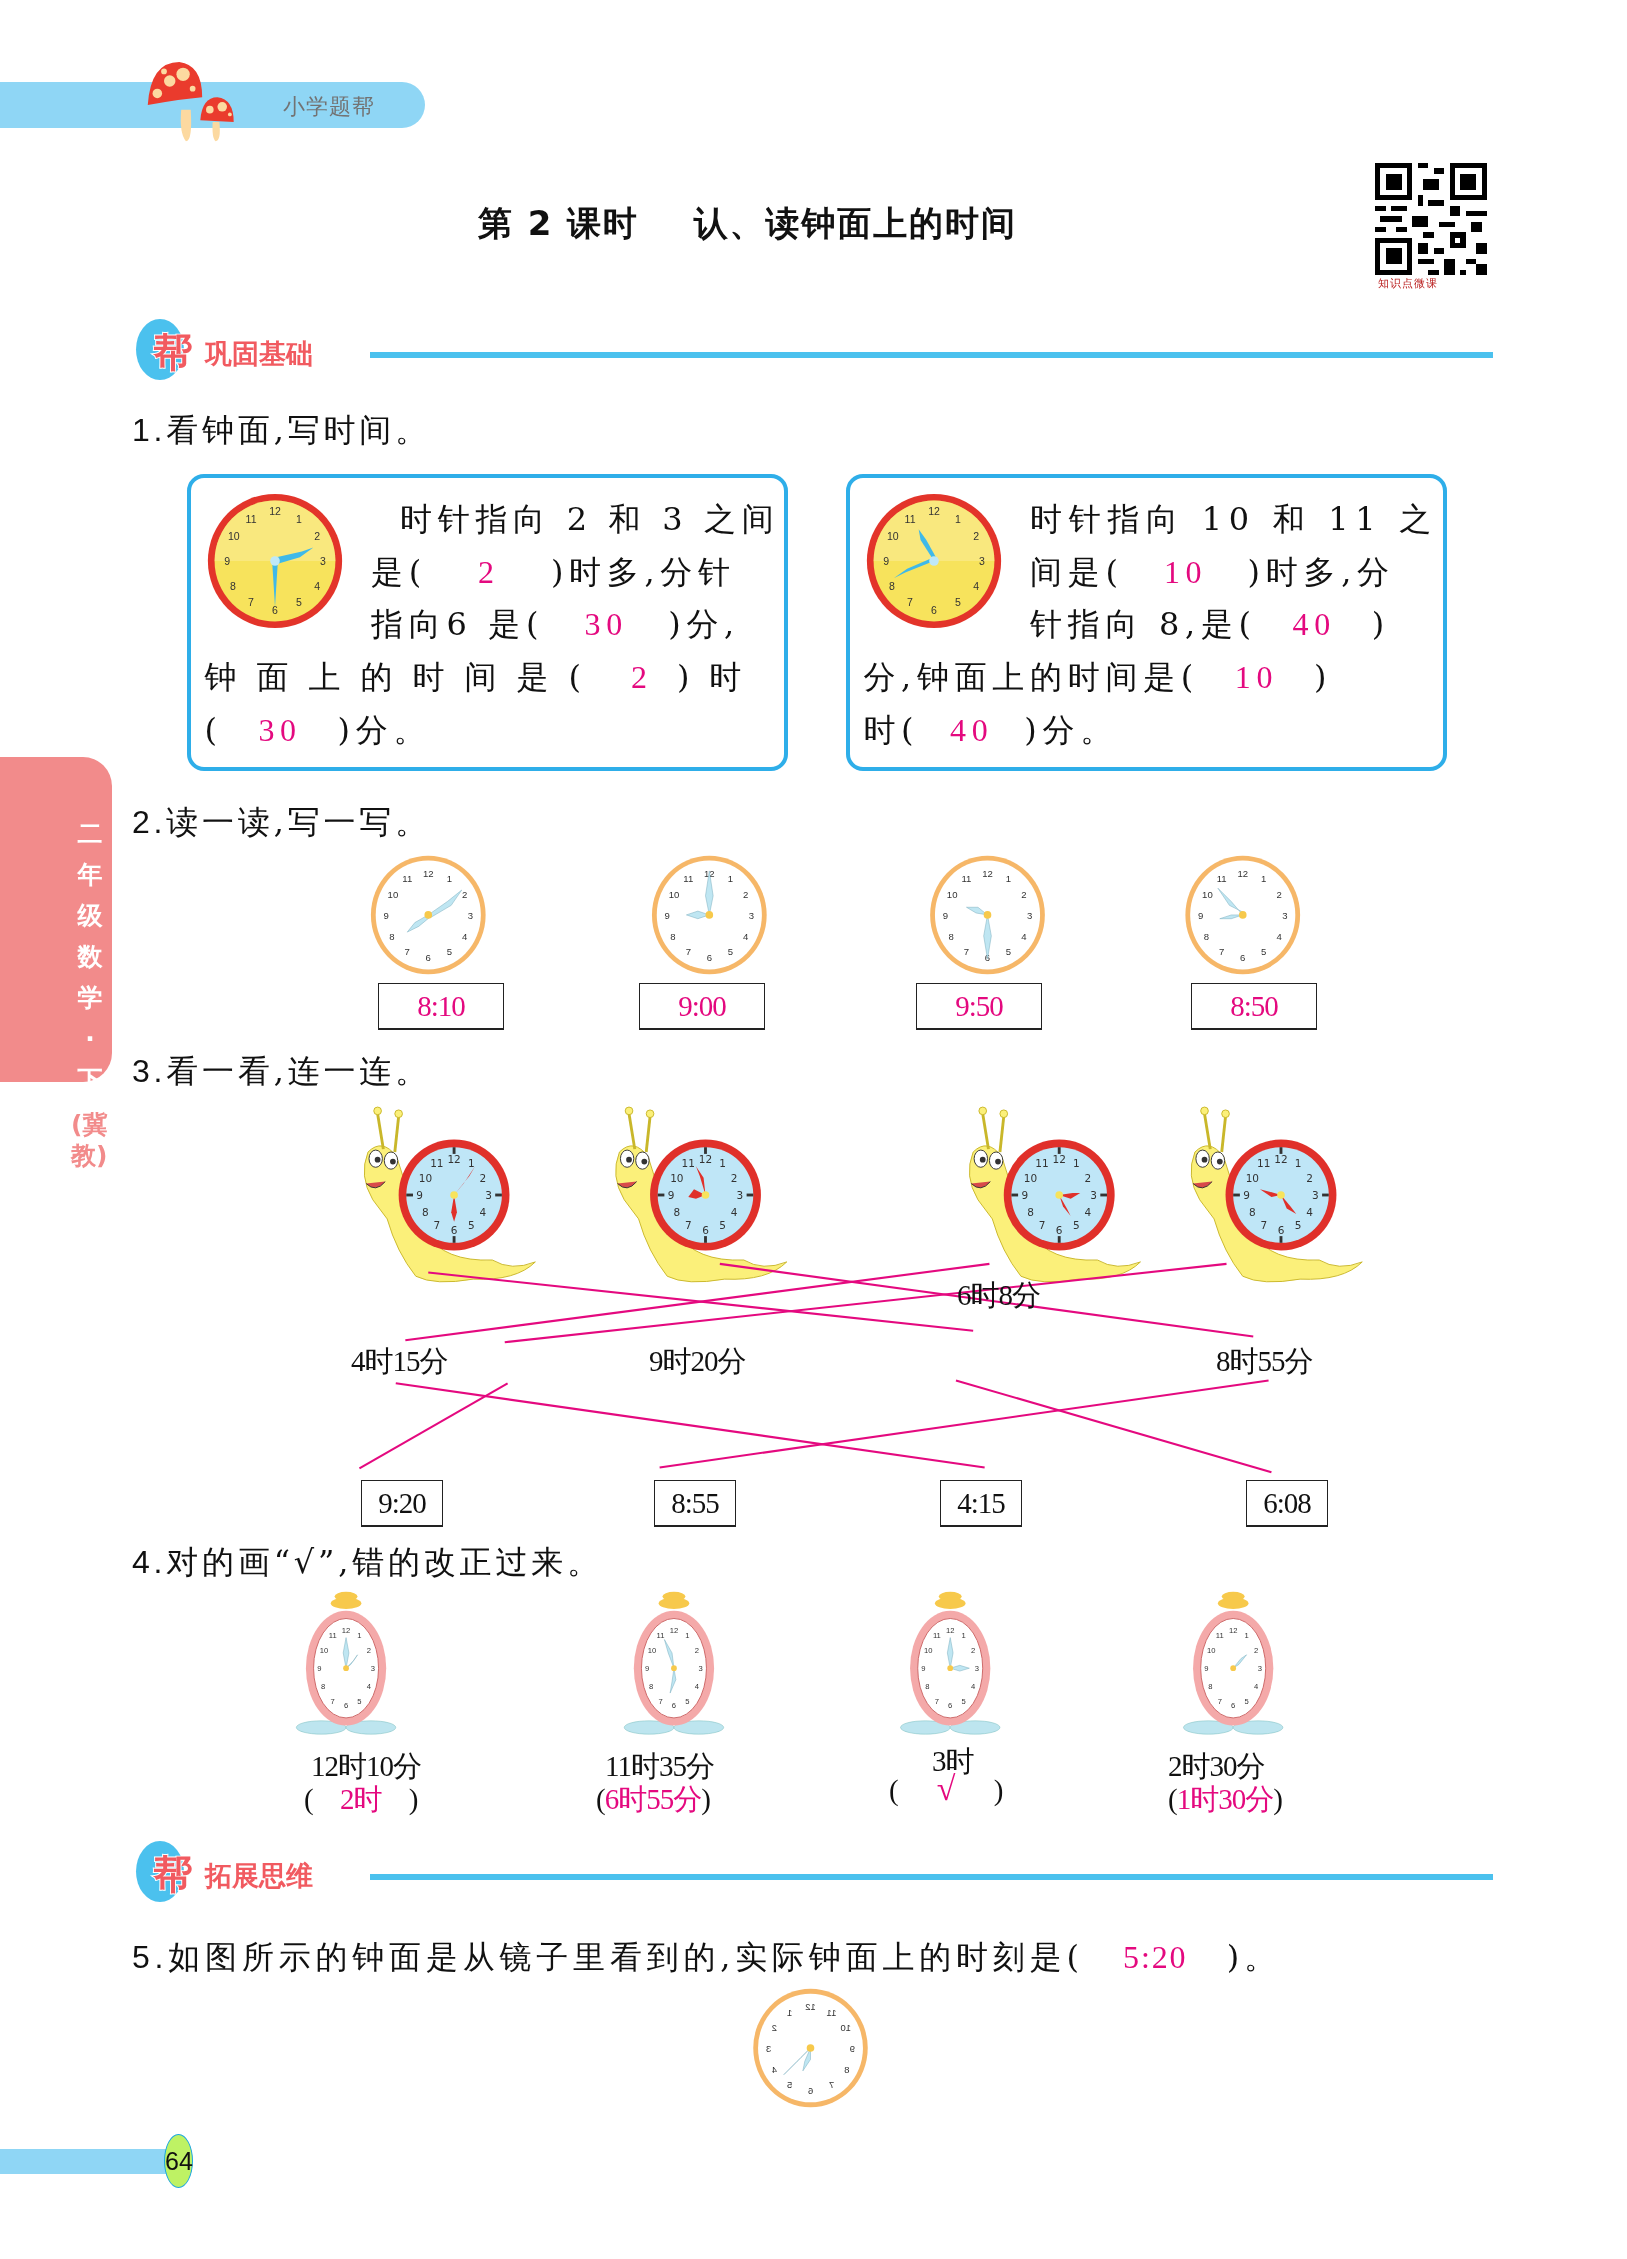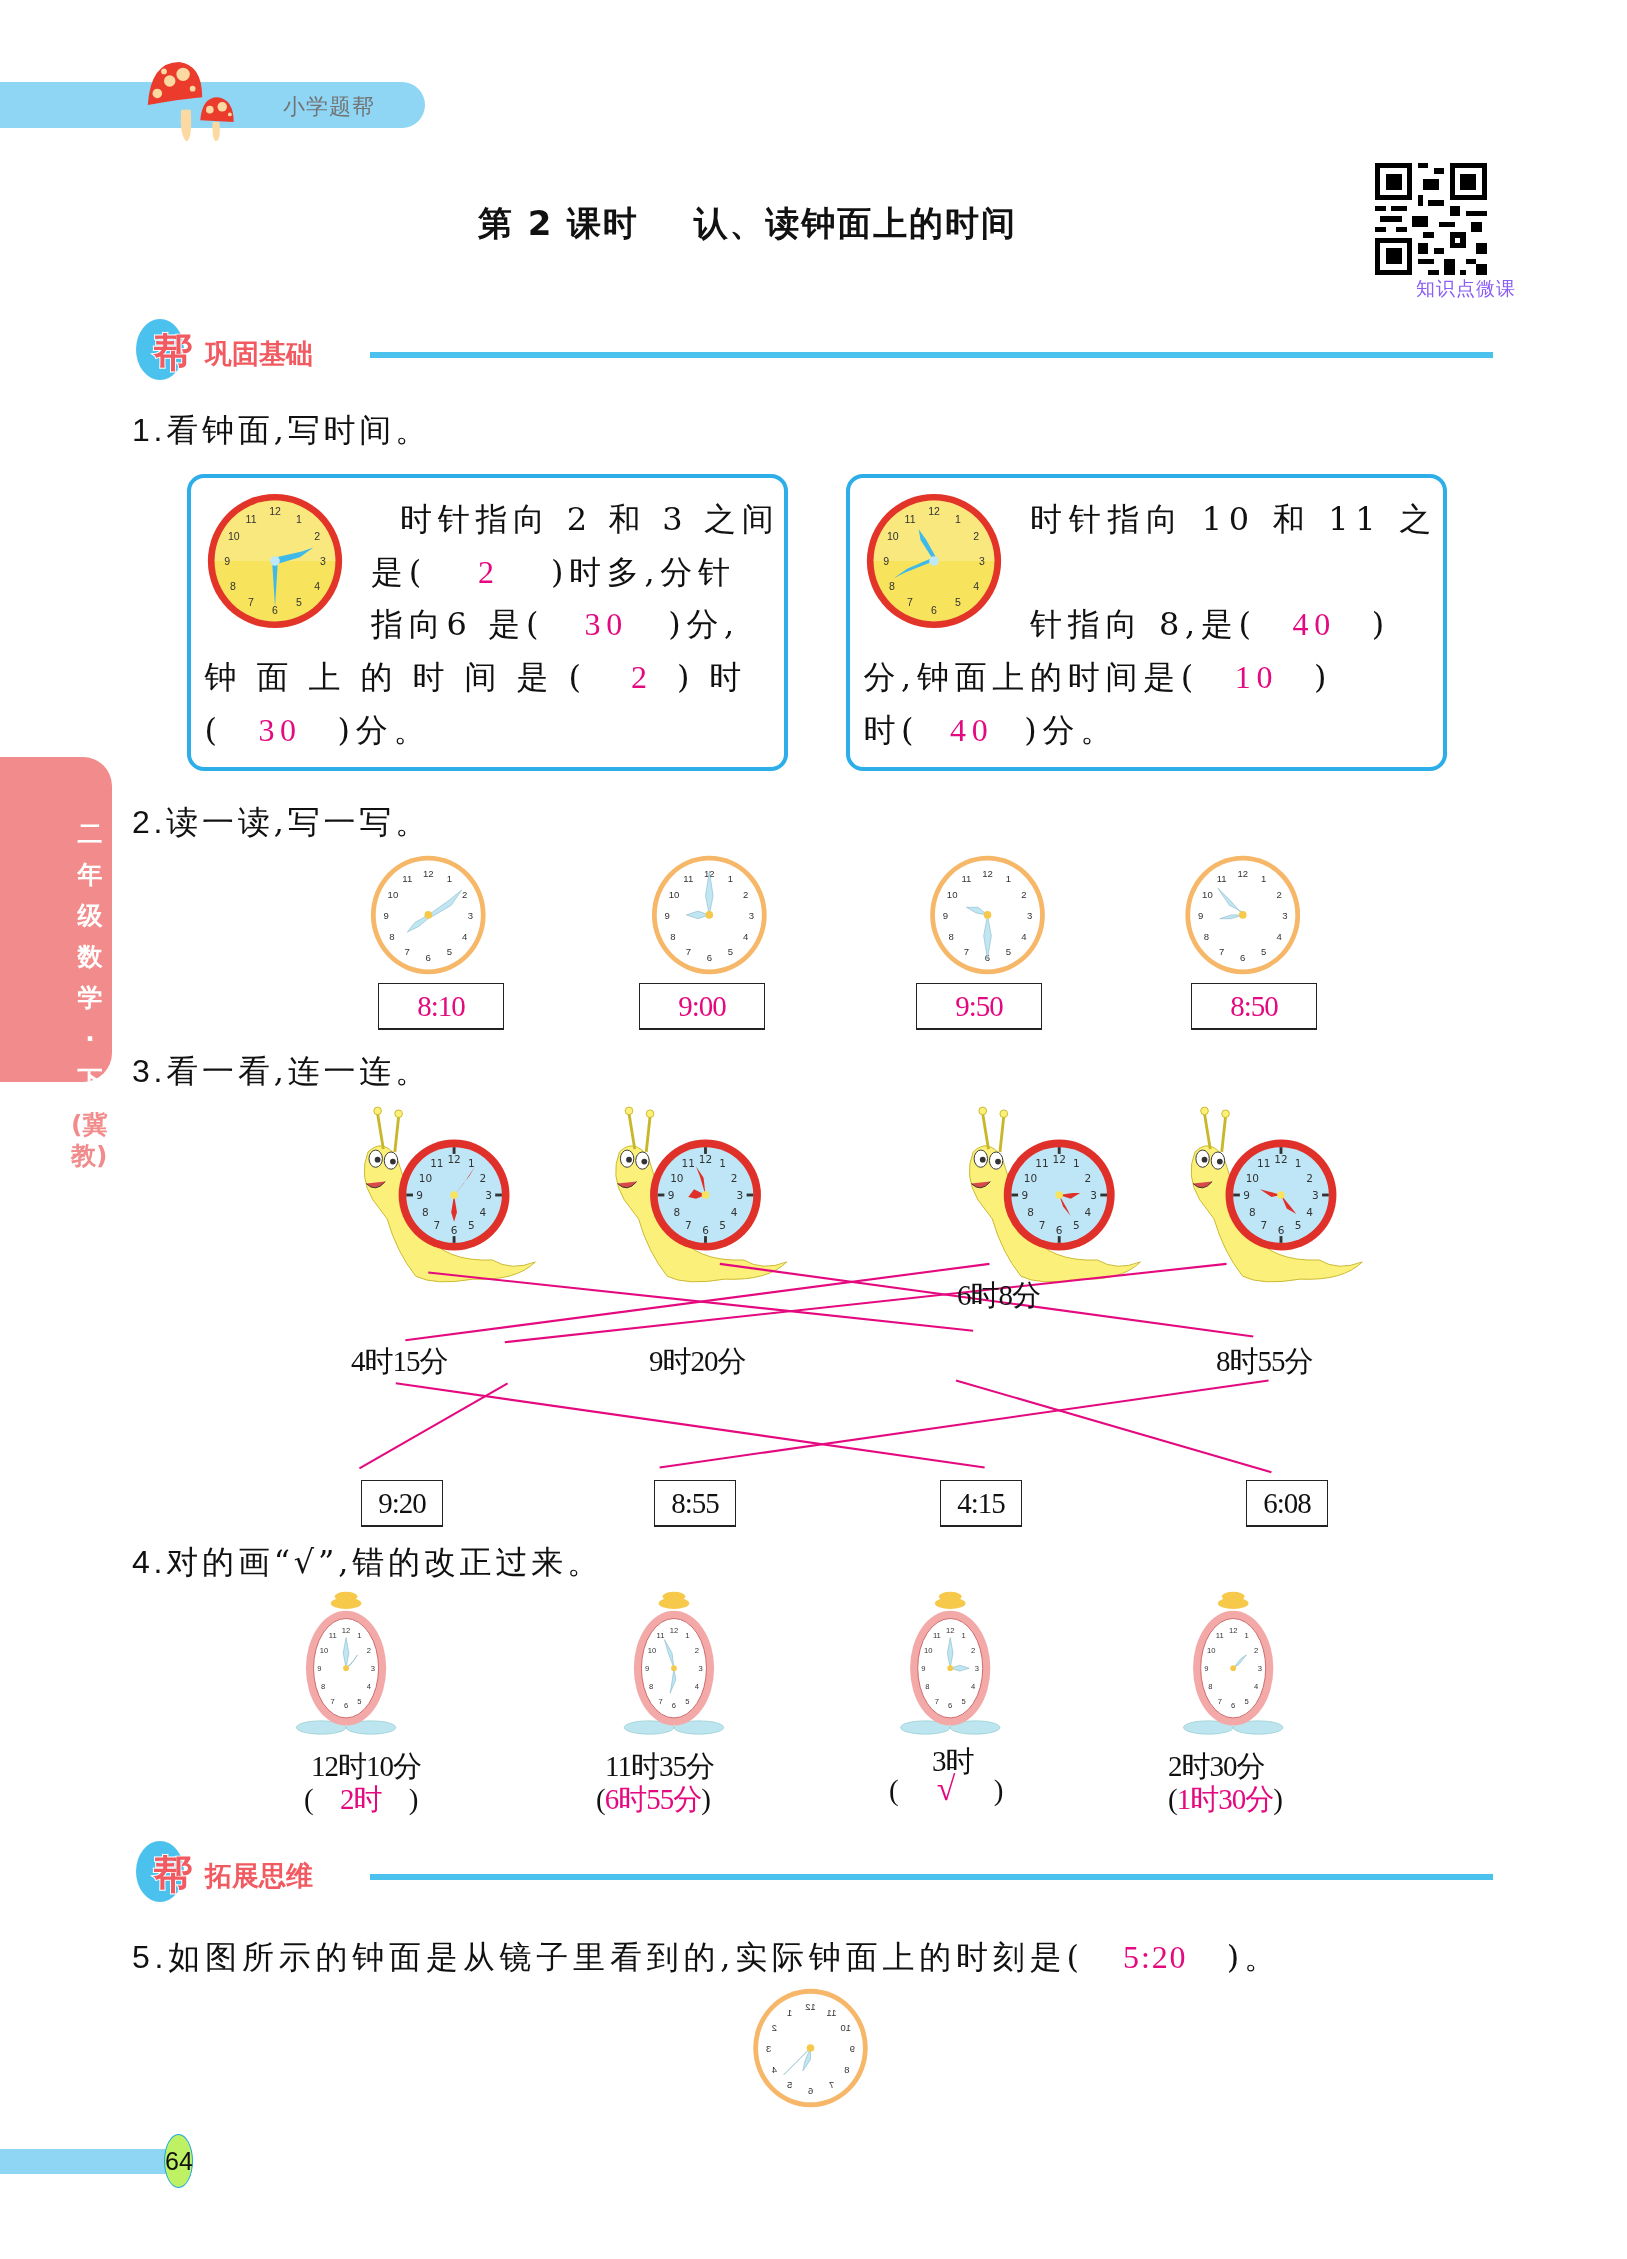--- a/index.html
+++ b/index.html
@@ -2,21 +2,21 @@
 <html><head>
 <meta charset="utf-8">
 <style>
   html,body{margin:0;padding:0;background:#fff;}
   body{width:1628px;height:2260px;position:relative;overflow:hidden;font-family:"DejaVu Serif","Liberation Serif",serif;color:#111;}
   .abs{position:absolute;}
   .topbar{left:0;top:82px;width:425px;height:46px;background:#8fd6f5;border-radius:0 23px 23px 0;}
   .brand{left:283px;top:92px;font-family:"DejaVu Sans",sans-serif;font-size:22px;color:#737373;letter-spacing:1px;}
   .title{left:478px;top:201px;font-family:"DejaVu Sans",sans-serif;font-weight:bold;font-size:34px;letter-spacing:1.9px;white-space:pre;}
   .qr{left:1375px;top:163px;width:112px;height:112px;}
-  .qr-caption{left:1416px;top:276px;font-size:19px;color:#8b5cf6;letter-spacing:1px;}
+  .qr-caption{left:1378px;top:276px;font-size:11px;color:#b91c1c;letter-spacing:1px;}
   .sec-head{height:57px;}
   .sec-badge{width:48px;height:61px;border-radius:50%;background:#4bc1ee;left:0;top:-3.8px;}
   .sec-bang{left:17px;top:1.9px;font-family:"DejaVu Sans",sans-serif;font-weight:bold;font-size:40px;color:#f15a60;-webkit-text-stroke:1.9px #fff;paint-order:stroke fill;}
   .sec-label{left:69px;top:13.4px;font-family:"DejaVu Sans",sans-serif;font-weight:bold;font-size:27px;color:#f15a60;}
   .sec-line{height:5.7px;background:#4bc1ee;top:29px;}
   .q{font-size:32px;letter-spacing:3.8px;white-space:nowrap;}
   .q .num{font-family:"Liberation Sans",sans-serif;}
   .box{border:4.8px solid #2eaee9;border-radius:17px;background:#fff;}
   .boxtext{font-size:32px;line-height:53px;letter-spacing:5.7px;white-space:nowrap;}
   .ans{color:#e4097f;font-family:"Liberation Serif",serif;}
@@ -154,20 +154,21 @@
         <text x="-44" y="30">8</text>
         <text x="-50" y="4">9</text>
         <text x="-43" y="-22">10</text>
         <text x="-25" y="-40">11</text>
     </g>
     <polygon points="0,0 -14,-22 -16,-33 -8,-22 3,-2" fill="#3fb9e9"></polygon>
     <polygon points="0,0 -30,12 -42,18 -28,8 -2,-3" fill="#3fb9e9"></polygon>
     <circle r="5" fill="#bfe8f8"></circle>
   </svg>
   <div class="abs boxtext" style="left:180px;top:15.3px;letter-spacing:6.7px">时针指向 10 和 11 之</div>
+  <div class="abs boxtext" style="left:180px;top:68px;"><span>间是(</span><span class="ans" style="display:inline-block;width:124px;text-align:center">10</span><span>)时多,分</span></div>
   <div class="abs boxtext" style="left:180px;top:120px;"><span>针指向 8,是(</span><span class="ans" style="display:inline-block;width:115px;text-align:center">40</span><span>)</span></div>
   <div class="abs boxtext" style="left:13.4px;top:173px;"><span>分,钟面上的时间是(</span><span class="ans" style="display:inline-block;width:115px;text-align:center">10</span><span>)</span></div>
   <div class="abs boxtext" style="left:13.4px;top:226px;"><span>时(</span><span class="ans" style="display:inline-block;width:105px;text-align:center">40</span><span>)分。</span></div>
 </div>
 
 <div class="abs q" style="left:132px;top:801px;">
   <span class="num">2.</span><span>读一读,写一写。</span>
 </div>
 
 <svg class="abs" style="left:0;top:0" width="1628" height="2260" viewBox="0 0 1703 2364">

